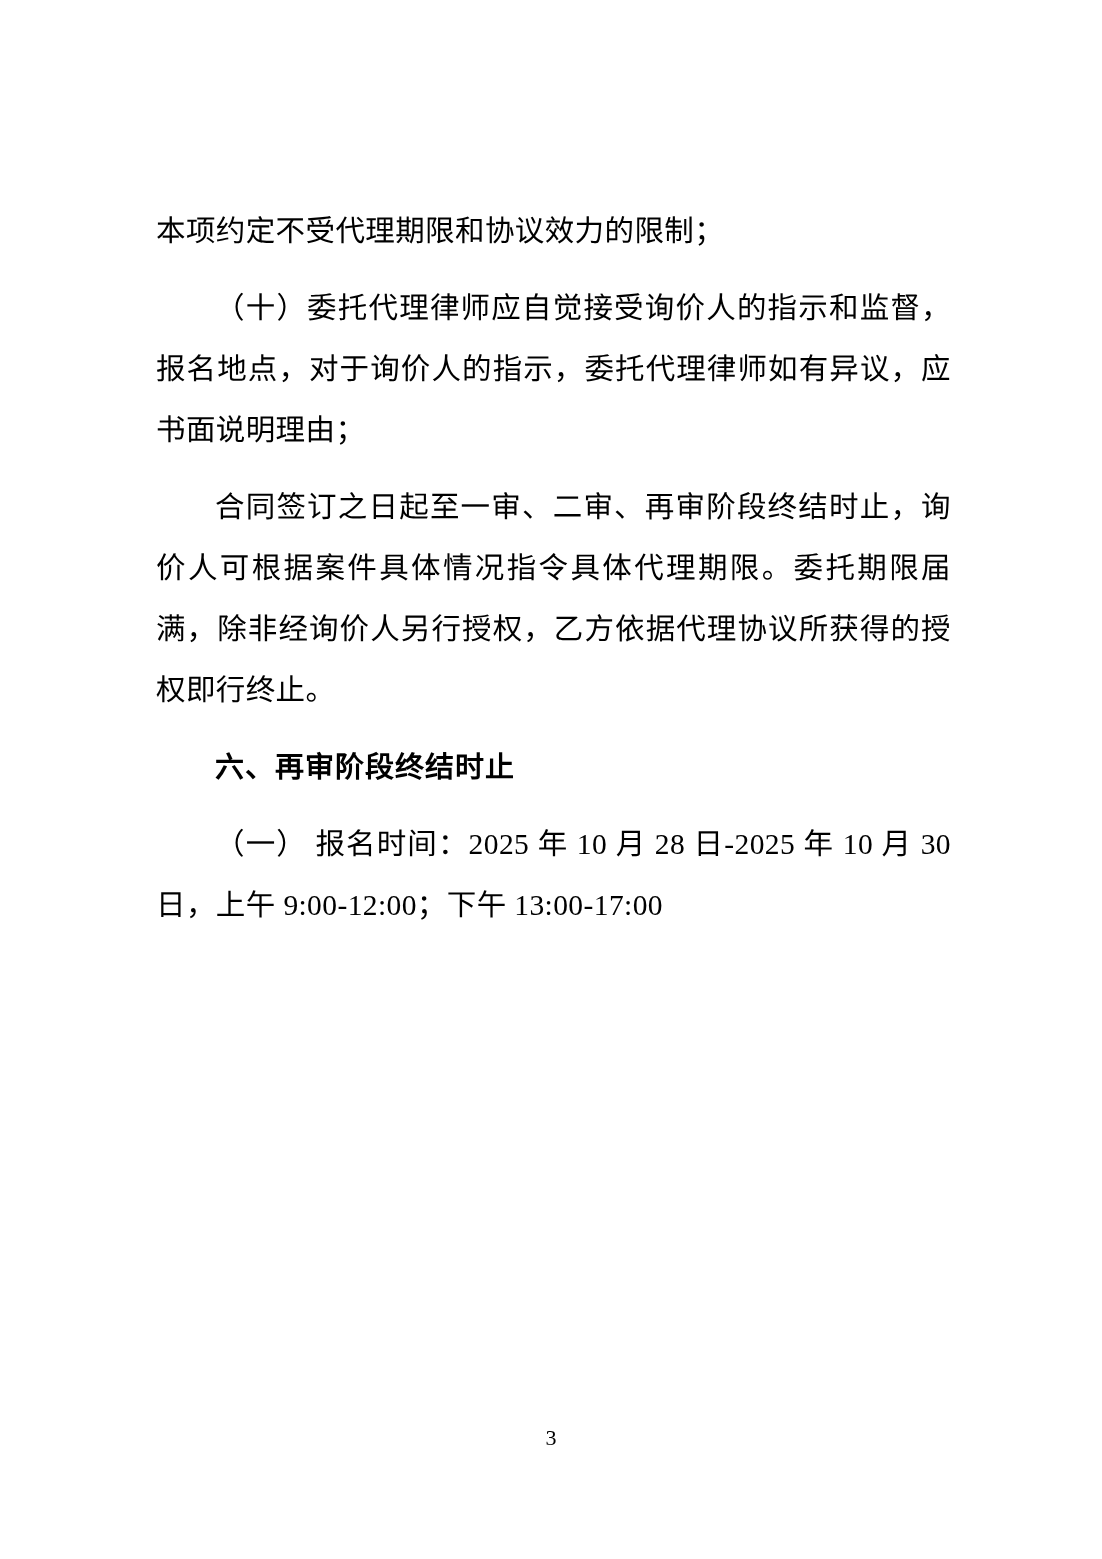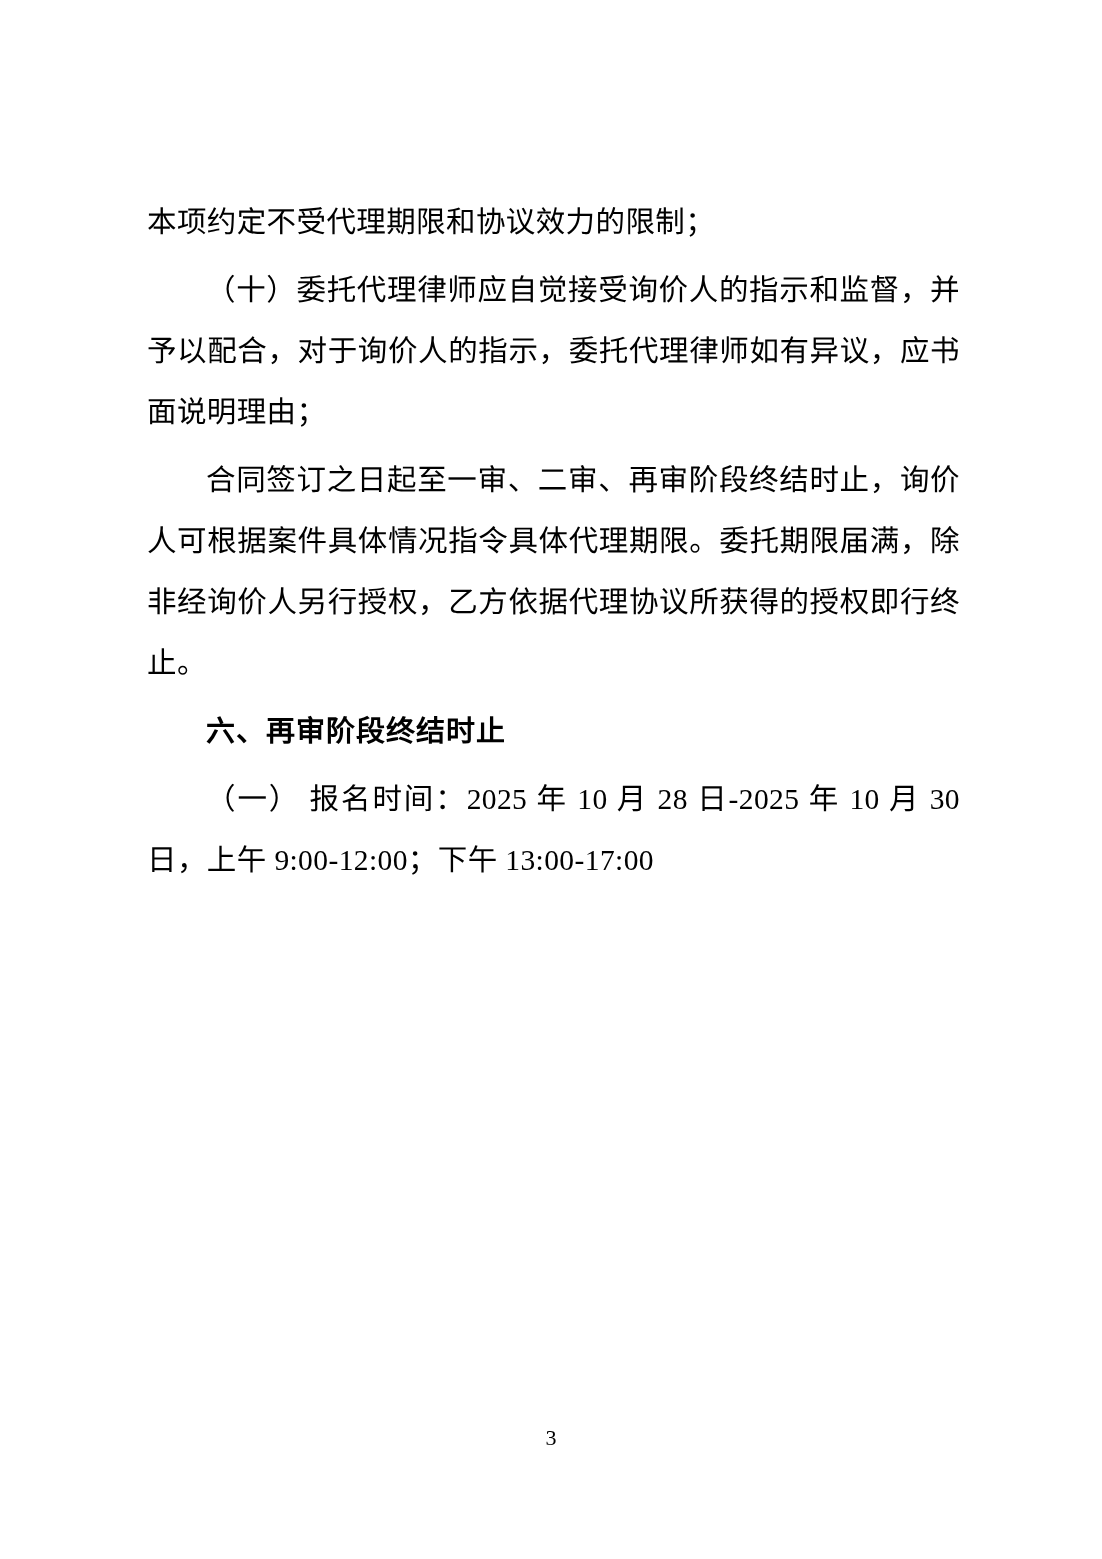--- a/index.html
+++ b/index.html
@@ -24,21 +24,21 @@
     padding: 185px 135px 0 140px;
   }
   .body-text {
     font-size: 29.5px;
     line-height: 61px;
     text-align: justify;
     text-justify: inter-ideograph;
     letter-spacing: 0.4px;
   }
   p {
-    margin: 7px;
+    margin: 16px;
   }
   .indent {
     text-indent: 59px;
   }
   .section-heading {
     font-family: "DejaVu Sans", "Liberation Sans", sans-serif;
     font-weight: bold;
     font-size: 29px;
     line-height: 61px;
     text-indent: 59px;
@@ -56,21 +56,21 @@
 </style>
 </head>
 <body>
 
 <div class="page">
 
   <div class="body-text">
 
     <p class="">本项约定不受代理期限和协议效力的限制；</p>
 
-    <p class="indent">（十）委托代理律师应自觉接受询价人的指示和监督，并予以配合，对于询价人的指示，委托代理律师如有异议，应书面说明理由；</p>
+    <p class="indent">（十）委托代理律师应自觉接受询价人的指示和监督，报名地点，对于询价人的指示，委托代理律师如有异议，应书面说明理由；</p>
 
 
 
     <p class="indent">合同签订之日起至一审、二审、再审阶段终结时止，询价人可根据案件具体情况指令具体代理期限。委托期限届满，除非经询价人另行授权，乙方依据代理协议所获得的授权即行终止。</p>
 
 
 
     <p class="section-heading">六、再审阶段终结时止</p>
 
     <p class="indent">（一） 报名时间：2025 年 10 月 28 日-2025 年 10 月 30 日，上午 9:00-12:00；下午 13:00-17:00</p>

